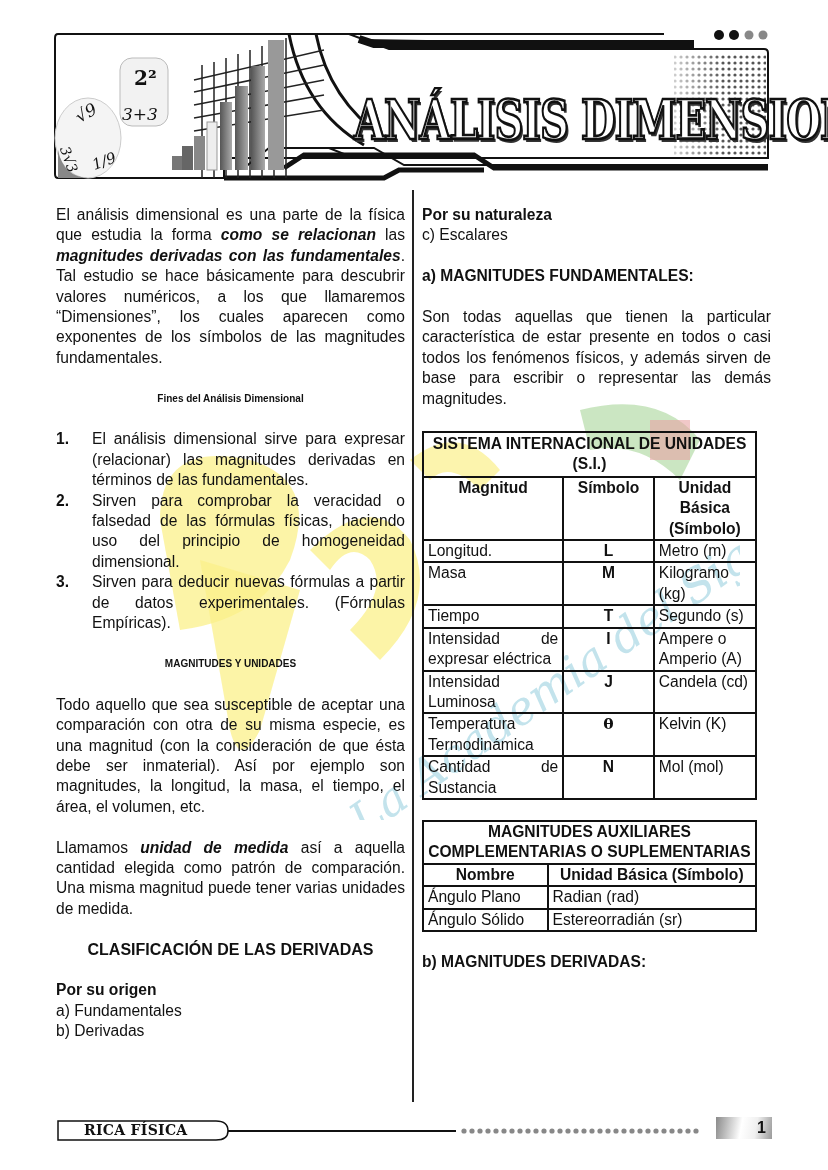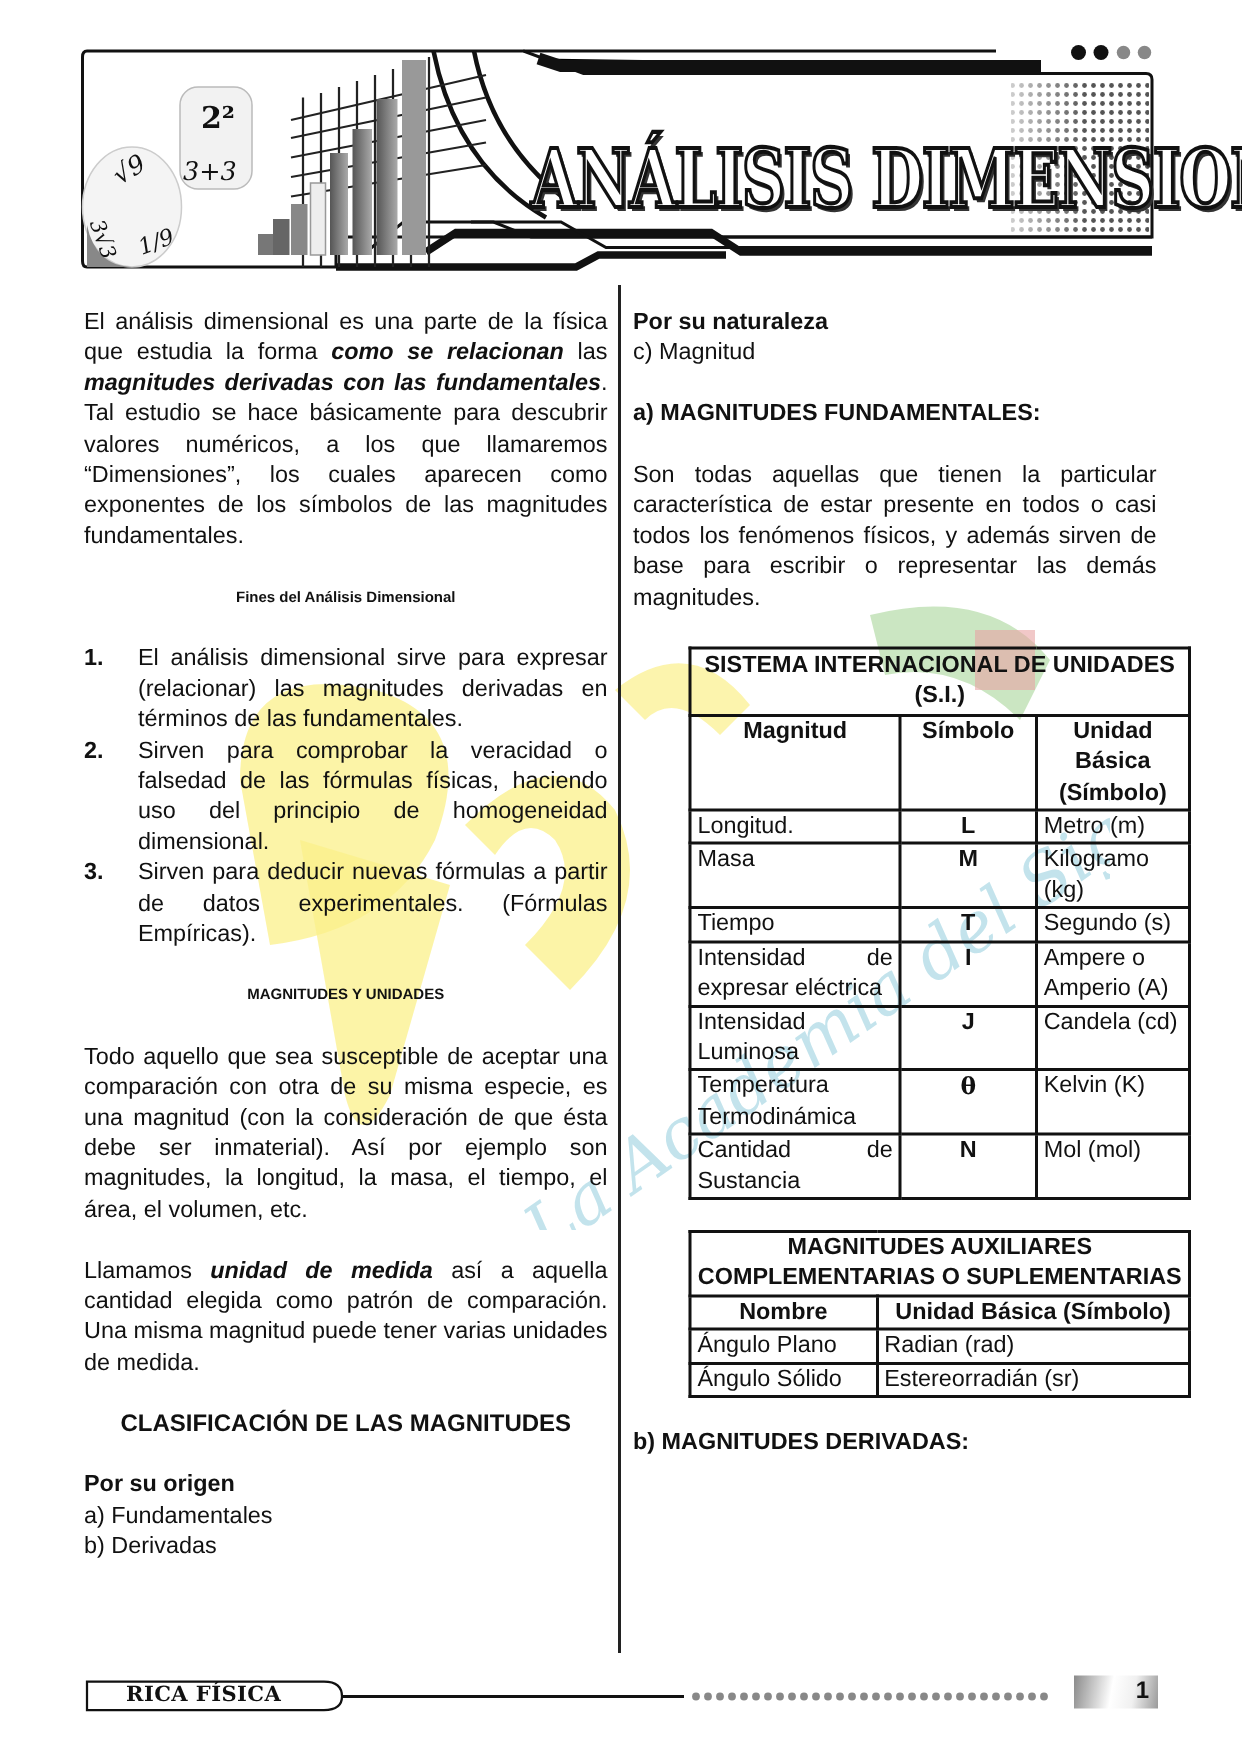--- a/index.html
+++ b/index.html
@@ -28,21 +28,21 @@
   .gap { height: 20.4px; }
   .center-h { text-align: center; font-weight: bold; font-size: 10px; margin: 0; }
   .bold { font-weight: bold; }
   .bi { font-weight: bold; font-style: italic; }
 
   ol.fines { list-style: none; padding: 0; margin: 0; }
   ol.fines li { position: relative; padding-left: 36px; text-align: justify; }
   ol.fines li .num { position: absolute; left: 0; top: 0; font-weight: bold; }
 
   
-  table { border-collapse: collapse; width: 335px; font-size: 15.6px; line-height: 20.4px; background: transparent; margin-left: 37px; }
+  table { border-collapse: collapse; width: 335px; font-size: 15.6px; line-height: 20.4px; background: transparent; }
   td, th { border: 2px solid #111; padding: 0 4px; vertical-align: top; }
   .si-table th.title { text-align: center; font-weight: bold; padding: 1px 4px; }
   .si-table th.hdr { text-align: center; font-weight: bold; }
   .si-table td.sym { text-align: center; font-weight: bold; }
   .si-table td.mag { text-align: justify; }
   .si-table col.c1 { width: 146px; }
   .si-table col.c2 { width: 95px; }
   .si-table col.c3 { width: 107px; }
   .theta { font-family: "DejaVu Serif", serif; font-weight: normal; }
 
@@ -163,32 +163,32 @@
   </ol>
   <div class="gap"></div>
   <p class="center-h">MAGNITUDES Y UNIDADES</p>
   <div class="gap"></div>
   <p class="just">Todo aquello que sea susceptible de aceptar una comparación con otra de su misma especie, es una magnitud (con la consideración de que ésta debe ser inmaterial). Así por ejemplo son magnitudes, la longitud, la masa, el tiempo, el área, el volumen, etc.</p>
   <div class="gap"></div>
   <p class="just">
     <span>Llamamos </span><span class="bi">unidad de medida</span><span> así a aquella cantidad elegida como patrón de comparación. Una misma magnitud puede tener varias unidades de medida.</span>
   </p>
   <div class="gap"></div>
-  <p class="center-h" style="font-size:16px">CLASIFICACIÓN DE LAS MAGNITUDES</p>
+  <p class="center-h" style="font-size:16px">CLASIFICACIÓN DE LAS DERIVADAS</p>
   <div class="gap"></div>
   <p class="bold">Por su origen</p>
   <p>a) Fundamentales</p>
   <p>b) Derivadas</p>
 </div>
 
 <div class="divider"></div>
 
 <div class="col col-right">
   <p class="bold">Por su naturaleza</p>
-  <p>c) Magnitud</p>
+  <p>c) Escalares</p>
   <div class="gap"></div>
   <p class="bold">a) MAGNITUDES FUNDAMENTALES:</p>
   <div class="gap"></div>
   <p class="just">Son todas aquellas que tienen la particular característica de estar presente en todos o casi todos los fenómenos físicos, y además sirven de base para escribir o representar las demás magnitudes.</p>
   <div class="gap" style="height:22px"></div>
 
   <table class="si-table">
     <colgroup>
         <col class="c1">
         <col class="c2">

